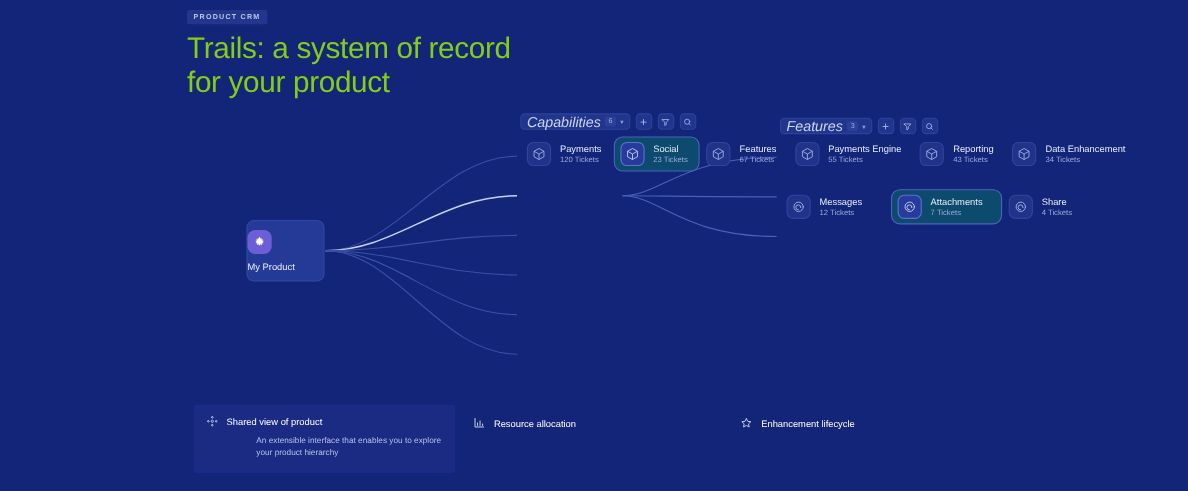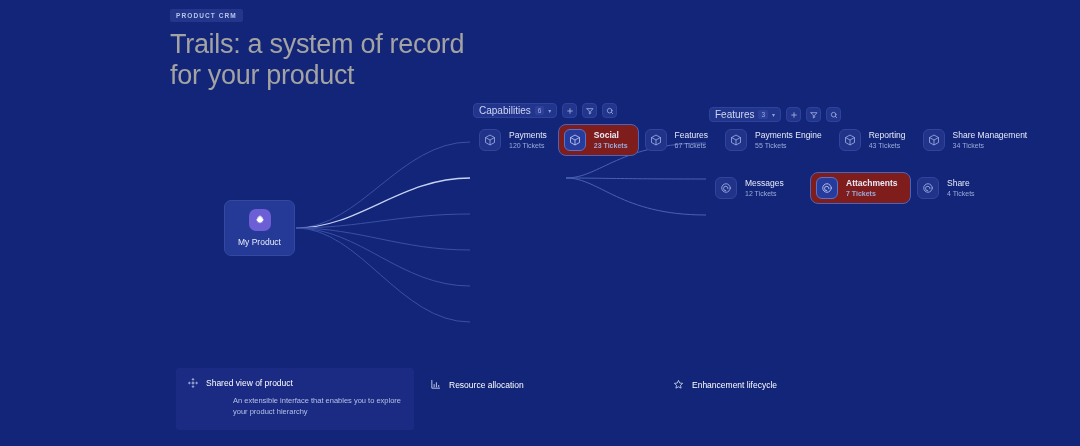--- a/index.html
+++ b/index.html
@@ -19,41 +19,41 @@
     color: #b9c4e8;
     font-size: 6.5px;
     letter-spacing: 1.1px;
     font-weight: 700;
     padding: 3px 6px 3px 6px;
     border-radius: 2px;
     text-transform: uppercase;
   }
   .headline {
     margin-top: 7px;
-    color: #a3a3a3;
+    color: #84cc16;
     font-size: 27px;
     line-height: 31px;
     font-weight: 400;
     letter-spacing: -0.3px;
     max-width: 330px;
   }
 
   
   .graph { position: absolute; left: 0; top: 95px; width: 1080px; height: 255px; }
   .wires { position: absolute; left: 0; top: 0; width: 1080px; height: 255px; }
 
   
   .rootnode {
     position: absolute; left: 224px; top: 105px;
     width: 71px; height: 56px;
     background: #243a96;
     border: 1px solid #33499f;
     border-radius: 7px;
     display: flex; flex-direction: column;
-    align-items: center; justify-content: center;
+    justify-content: center;
     gap: 6px;
   }
   .rootlogo {
     width: 22px; height: 22px; border-radius: 7px;
     background: #6c5fd6;
     display: flex; align-items: center; justify-content: center;
   }
   .rootlogo svg { width: 12px; height: 12px; }
   .rootlabel { color: #e8ecfb; font-size: 8.5px; }
 
@@ -66,21 +66,21 @@
     display: flex; align-items: center; gap: 5px;
     height: 15px; margin-bottom: 6px;
   }
   .pchip {
     display: flex; align-items: center; gap: 4px;
     background: #22358d;
     border: 1px solid #2f4299;
     border-radius: 4px;
     height: 15px; padding: 0 5px;
   }
-  .pchip .ptitle { color: #cdd6f2; font-size: 10px; }
+  .pchip .ptitle { color: #cdd6f2; font-size: 13px; font-style: italic; }
   .pchip .pcount {
     color: #9fb0e0; font-size: 6.5px;
     background: #2c3f99; border-radius: 2px;
     padding: 0px 3px; line-height: 9px;
   }
   .pchip .pcar { color: #8e9fd6; font-size: 6px; }
   .ticon {
     width: 15px; height: 15px;
     background: #22358d;
     border: 1px solid #2f4299;
@@ -92,23 +92,22 @@
   
   .nodelist { display: flex; flex-direction: row; }
   .nrow {
     display: flex; align-items: center; gap: 8px;
     padding: 4px 10px 4px 5px;
     border: 1px solid transparent;
     border-radius: 8px;
     position: relative;
   }
   .nrow.active {
-    background: #7f1d1d;
+    background: #0c4a6e;
     border-color: #4a63bd;
-    font-weight: bold;
   }
   .nicon {
     width: 22px; height: 22px; flex: 0 0 22px;
     background: #213389;
     border: 1px solid #31449c;
     border-radius: 6px;
     display: flex; align-items: center; justify-content: center;
   }
   .nrow.active .nicon { border-color: #5b74c9; background: #273b9c; }
   .nicon svg { width: 12px; height: 12px; }
@@ -265,21 +264,21 @@
           </div>
         </div>
         <div class="nrow">
           <div class="nicon">
               <svg viewBox="0 0 24 24" stroke="#9fb2e8" stroke-width="1.6" fill="none" stroke-linejoin="round">
                 <path d="M12 2l9 5v10l-9 5-9-5V7z"></path>
                 <path d="M12 12l9-5M12 12v10M12 12L3 7"></path>
               </svg>
             </div>
           <div class="ntext">
-            <div class="nname">Share Management</div>
+            <div class="nname">Data Enhancement</div>
             <div class="nsub">34 Tickets</div>
           </div>
         </div>
       </div>
     </div>
 
     <div class="panel panel-feat">
       <div class="ptools">
         <div class="pchip">
           <span class="ptitle">Features</span>

